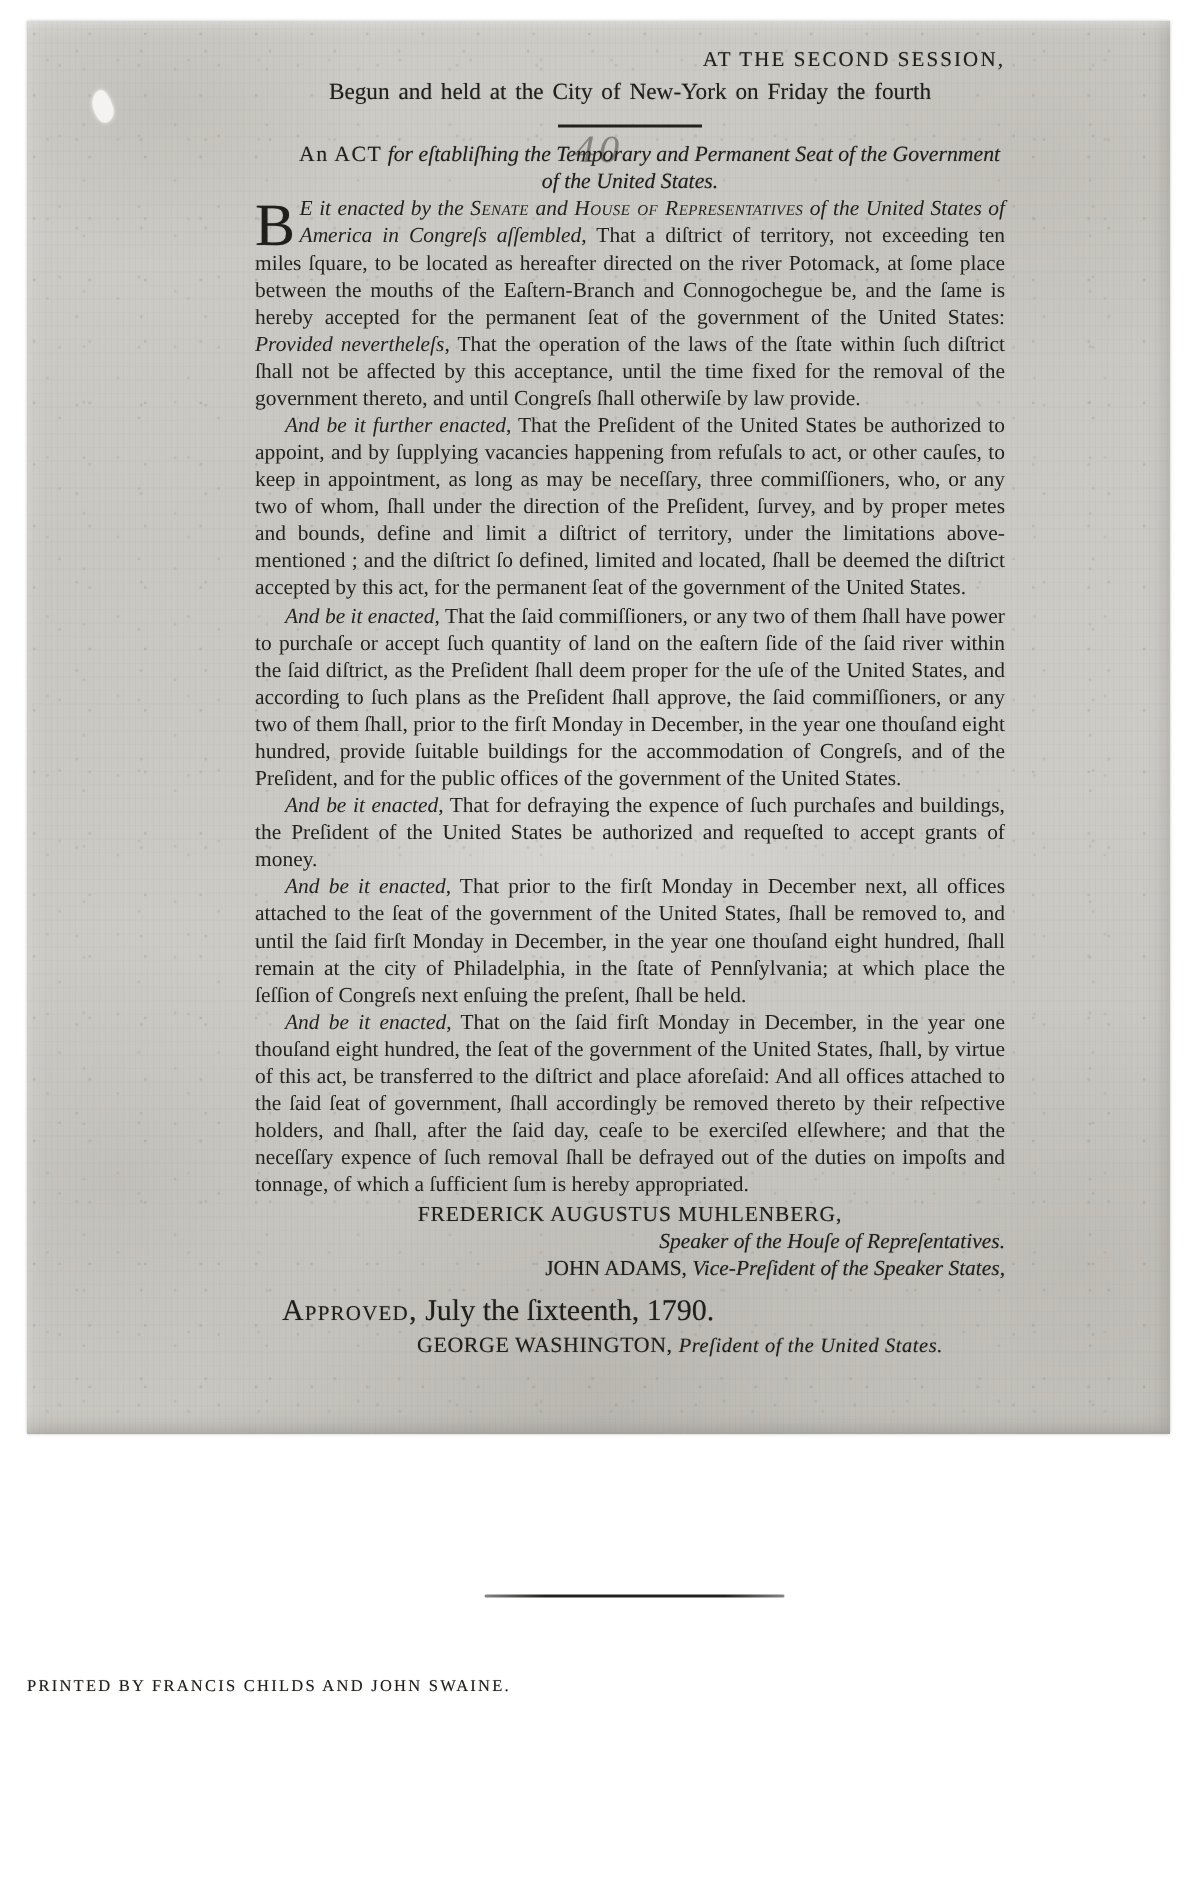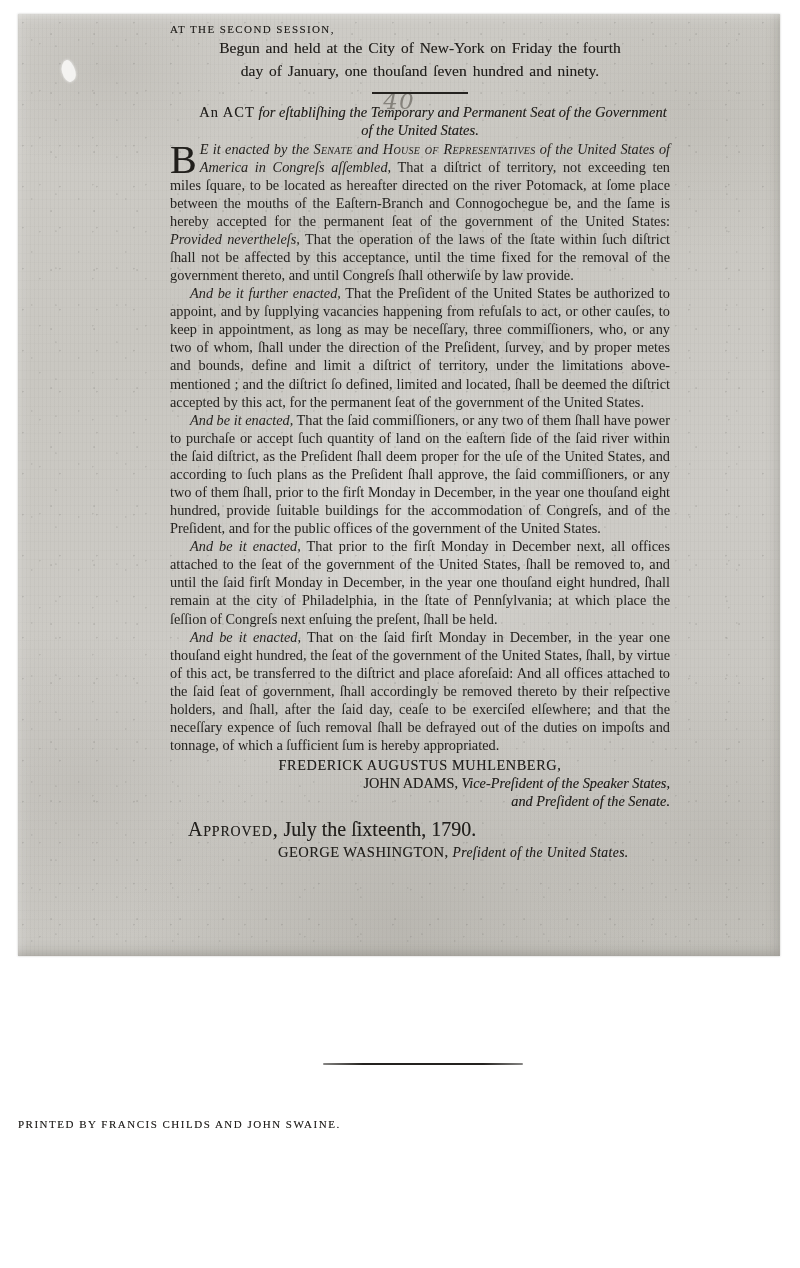--- a/index.html
+++ b/index.html
@@ -136,24 +136,24 @@
     margin: 0;
     padding-top: 116px;
     text-align: center;
     font-weight: 400;
     font-size: 30px;
     line-height: 1.05;
     letter-spacing: 0.4px;
     word-spacing: 4px;
   }
   .session {
-    text-align: left;
-    font-size: 11px;
+    text-align: right;
+    font-size: 14px;
     letter-spacing: 1.4px;
-    margin-top: 9px;
+    margin-top: 19px;
     font-variant: small-caps;
     text-transform: uppercase;
   }
   .begun {
     text-align: center;
     font-size: 15.5px;
     line-height: 1.30;
     margin-top: 3px;
     word-spacing: 2px;
   }
@@ -263,46 +263,46 @@
 
     <div class="folio">40</div>
     <div class="margin-note"></div>
 
     <div class="colwrap">
 
 
       <div class="session ink">AT THE SECOND SESSION,</div>
 
       <div class="begun ink">Begun and held at the City of New-York on Friday the fourth</div>
-      <div class="begun ink">day of January, one thouſand ſeven hundred and ninety.</div>
 
       <div class="rule-top"></div>
 
       <div class="acttitle ink">
         <span class="lead">An ACT</span>
         <span>for eſtabliſhing the Temporary and Permanent Seat of the Government</span>
         <br>
         <span>of the United States.</span>
       </div>
 
       <div id="sections">
           <p class="body first"><span class="dropcap ink">B</span><span><i>E it enacted by the <span class="sc">Senate</span> and <span class="sc">House of Representatives</span> of the United States of America in Congreſs aſſembled,</i> That a diſtrict of territory, not exceeding ten miles ſquare, to be located as hereafter directed on the river Potomack, at ſome place between the mouths of the Eaſtern-Branch and Connogochegue be, and the ſame is hereby accepted for the permanent ſeat of the government of the United States: <i>Provided nevertheleſs,</i> That the operation of the laws of the ſtate within ſuch diſtrict ſhall not be affected by this acceptance, until the time fixed for the removal of the government thereto, and until Congreſs ſhall otherwiſe by law provide.</span></p>
           <p class="body"><i>And be it further enacted,</i> <span>That the Preſident of the United States be authorized to appoint, and by ſupplying vacancies happening from refuſals to act, or other cauſes, to keep in appointment, as long as may be neceſſary, three commiſſioners, who, or any two of whom, ſhall under the direction of the Preſident, ſurvey, and by proper metes and bounds, define and limit a diſtrict of territory, under the limitations above-mentioned ; and the diſtrict ſo defined, limited and located, ſhall be deemed the diſtrict accepted by this act, for the permanent ſeat of the government of the United States.</span></p>
           <p class="body"><i>And be it enacted,</i> <span>That the ſaid commiſſioners, or any two of them ſhall have power to purchaſe or accept ſuch quantity of land on the eaſtern ſide of the ſaid river within the ſaid diſtrict, as the Preſident ſhall deem proper for the uſe of the United States, and according to ſuch plans as the Preſident ſhall approve, the ſaid commiſſioners, or any two of them ſhall, prior to the firſt Monday in December, in the year one thouſand eight hundred, provide ſuitable buildings for the accommodation of Congreſs, and of the Preſident, and for the public offices of the government of the United States.</span></p>
+          <p class="body"><i>And be it enacted,</i> <span>That for defraying the expence of ſuch purchaſes and buildings, the Preſident of the United States be authorized and requeſted to accept grants of money.</span></p>
           <p class="body"><i>And be it enacted,</i> <span>That prior to the firſt Monday in December next, all offices attached to the ſeat of the government of the United States, ſhall be removed to, and until the ſaid firſt Monday in December, in the year one thouſand eight hundred, ſhall remain at the city of Philadelphia, in the ſtate of Pennſylvania; at which place the ſeſſion of Congreſs next enſuing the preſent, ſhall be held.</span></p>
           <p class="body"><i>And be it enacted,</i> <span>That on the ſaid firſt Monday in December, in the year one thouſand eight hundred, the ſeat of the government of the United States, ſhall, by virtue of this act, be transferred to the diſtrict and place aforeſaid: And all offices attached to the ſaid ſeat of government, ſhall accordingly be removed thereto by their reſpective holders, and ſhall, after the ſaid day, ceaſe to be exerciſed elſewhere; and that the neceſſary expence of ſuch removal ſhall be defrayed out of the duties on impoſts and tonnage, of which a ſufficient ſum is hereby appropriated.</span></p>
         </div>
 
       <div class="sig ink">
         <div class="sig-name">FREDERICK AUGUSTUS MUHLENBERG,</div>
+        <div class="sig-role">Speaker of the Houſe of Repreſentatives.</div>
         <div class="sig-line-right">
           <span>JOHN ADAMS,</span>
           <i>Vice-Preſident of the Speaker States,</i>
         </div>
-        <div class="sig-role">and Preſident of the Senate.</div>
 
         <div class="approved">
           <span class="sc">Approved,</span>
           <span>July the ſixteenth, 1790.</span>
         </div>
         <div class="washington">
           <span>GEORGE WASHINGTON,</span>
           <i>Preſident of the United States.</i>
         </div>
       </div>

